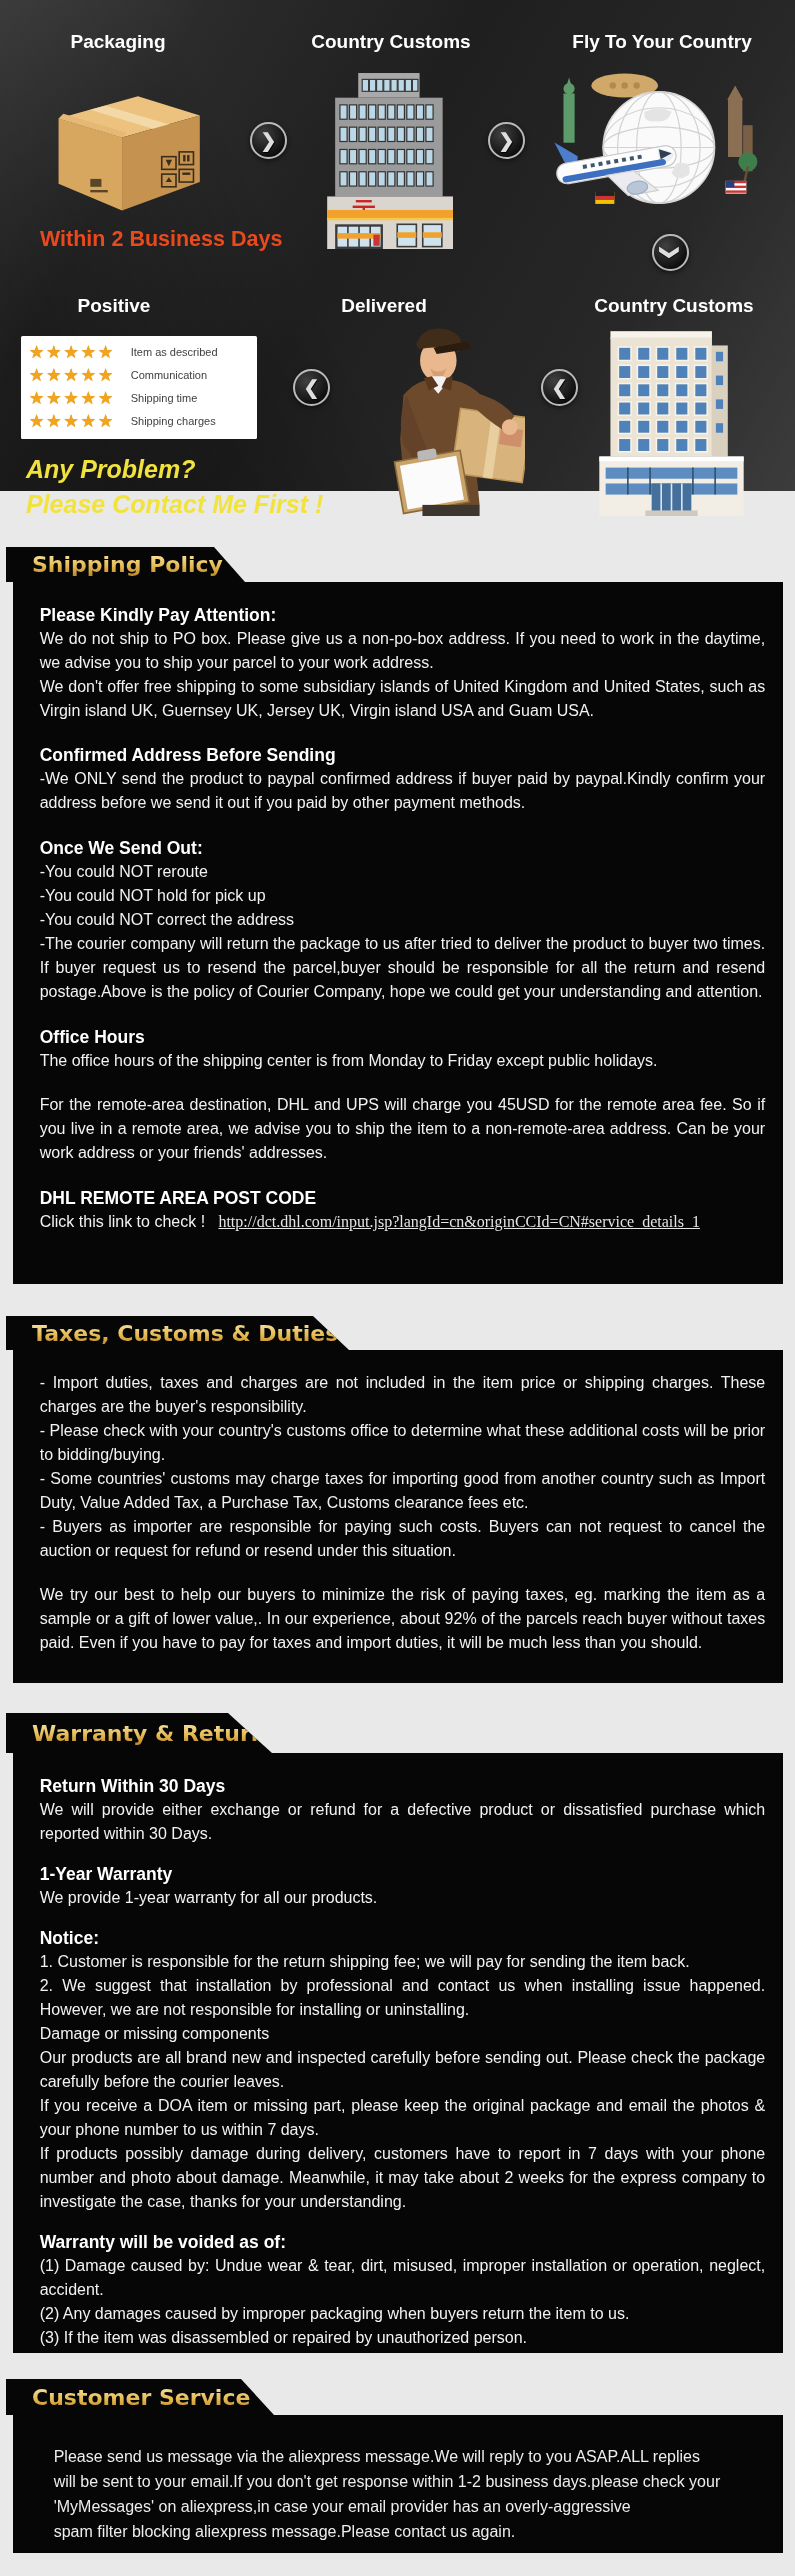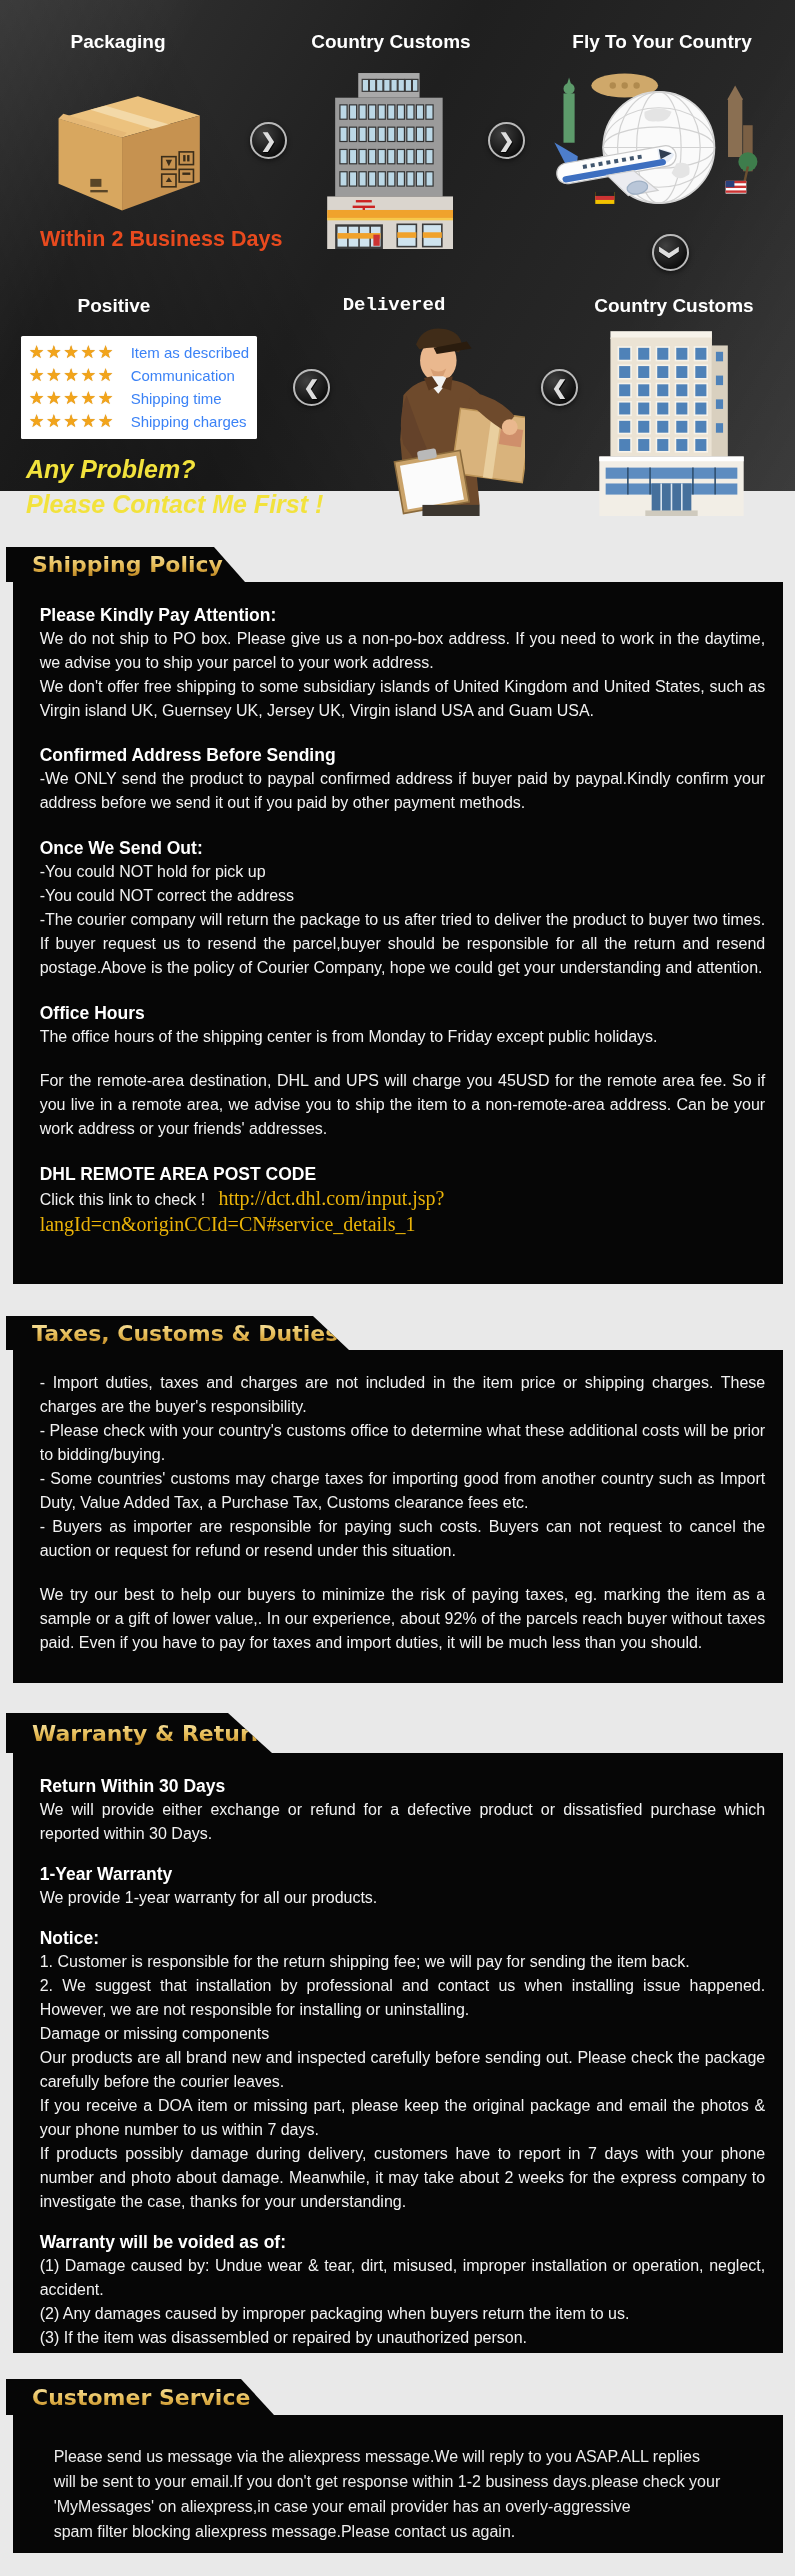--- a/index.html
+++ b/index.html
@@ -20,21 +20,21 @@
   .contact{position:absolute;left:26px;top:452px;
     font:bold italic 25px/35px "Liberation Sans",sans-serif;color:#f2e23c;}
   .graphic{position:absolute;}
 
   
   .ratings{position:absolute;left:20.7px;top:336px;width:236px;height:103px;background:#fff;
     border-radius:1.6px;padding:4.8px 0 0 8px;box-sizing:border-box;}
   .rating-row{display:flex;align-items:center;height:23px;}
   .stars{font-size:17.5px;letter-spacing:1.6px;color:#f2a41b;width:102px;
     text-shadow:0 0 0.8px #c87f00;}
-  .rating-label{font-size:15px;color:#3b82f6;}
+  .rating-label{font-size:11px;color:#404040;}
 
   
   .arrow{position:absolute;width:37px;height:37px;border:2.4px solid #b9b9b9;border-radius:50%;
     background:radial-gradient(circle at 35% 30%,#414141,#0d0d0d 75%);
     display:flex;align-items:center;justify-content:center;box-sizing:border-box;
     box-shadow:0 1.6px 4.8px rgba(0,0,0,.55);}
   .arrow span{font-size:19px;font-weight:bold;color:#dedede;line-height:1;
     text-shadow:0.8px 0.8px 0.8px #000;}
   .arrow.down span{display:inline-block;transform:rotate(90deg);}
 
@@ -46,21 +46,21 @@
   .sec{position:absolute;left:12.7px;width:770px;background:#060606;overflow:hidden;box-sizing:border-box;}
   .sec-body{padding:20.7px 17.5px 0 27px;}
   .b-p{margin:0;font:16px/24px "Liberation Sans",sans-serif;color:#f2f2f2;}
   .b-h{margin:0;font:bold 17.5px/24px "Liberation Sans",sans-serif;color:#ffffff;}
   .just{text-align:justify;}
   .b-gap{height:20.7px;}
   .sec-warranty .b-p{line-height:24px;}
   .sec-warranty .b-gap{height:16px;}
   .sec-service .sec-body{padding:29px 32px 0 41px;}
   .sec-service .b-p{line-height:25px;color:#ededed;}
-  .red-link{font-family:"Liberation Serif",serif;color:#eab308;font-size:20px;cursor:pointer;}
+  .red-link{font-family:"Liberation Serif",serif;color:#e5e5e5;font-size:16px;cursor:pointer;text-decoration:underline;}
 </style>
 </head>
 <body>
 
 <div class="page">
 
   <div class="banner">
 
     <h3 class="banner-h" style="left:118px;top:32px;">Packaging</h3>
     <h3 class="banner-h" style="left:391px;top:32px;">Country Customs</h3>
@@ -243,21 +243,21 @@
     <div class="arrow" style="left:488px;top:122px;">
         <span>❯</span>
       </div>
     <div class="arrow down" style="left:652px;top:234px;">
         <span>❯</span>
       </div>
 
     <div class="note-orange">Within 2 Business Days</div>
 
     <h3 class="banner-h" style="left:114px;top:296px;">Positive</h3>
-    <h3 class="banner-h" style="left:394px;top:296px;font-family:Liberation Mono, monospace;">Delivered</h3>
+    <h3 class="banner-h" style="left:384px;top:296px;">Delivered</h3>
     <h3 class="banner-h" style="left:674px;top:296px;">Country Customs</h3>
 
     <div class="ratings">
       <div>
           <div class="rating-row">
             <span class="stars">★★★★★</span>
             <span class="rating-label">Item as described</span>
           </div>
           <div class="rating-row">
             <span class="stars">★★★★★</span>
@@ -392,20 +392,21 @@
   <div class="sec sec-shipping" style="top:582px;height:702px;">
     <div class="sec-body">
         <p class="b-h">Please Kindly Pay Attention:</p>
         <p class="b-p just">We do not ship to PO box. Please give us a non-po-box address. If you need to work in the daytime, we advise you to ship your parcel to your work address.</p>
         <p class="b-p just">We don't offer free shipping to some subsidiary islands of United Kingdom and United States, such as Virgin island UK, Guernsey UK, Jersey UK, Virgin island USA and Guam USA.</p>
         <div class="b-gap"></div>
         <p class="b-h">Confirmed Address Before Sending</p>
         <p class="b-p just">-We ONLY send the product to paypal confirmed address if buyer paid by paypal.Kindly confirm your address before we send it out if you paid by other payment methods.</p>
         <div class="b-gap"></div>
         <p class="b-h">Once We Send Out:</p>
+        <p class="b-p">-You could NOT reroute</p>
         <p class="b-p">-You could NOT hold for pick up</p>
         <p class="b-p">-You could NOT correct the address</p>
         <p class="b-p just">-The courier company will return the package to us after tried to deliver the product to buyer two times. If buyer request us to resend the parcel,buyer should be responsible for all the return and resend postage.Above is the policy of Courier Company, hope we could get your understanding and attention.</p>
         <div class="b-gap"></div>
         <p class="b-h">Office Hours</p>
         <p class="b-p">The office hours of the shipping center is from Monday to Friday except public holidays.</p>
         <div class="b-gap"></div>
         <p class="b-p just">For the remote-area destination, DHL and UPS will charge you 45USD for the remote area fee. So if you live in a remote area, we advise you to ship the item to a non-remote-area address. Can be your work address or your friends' addresses.</p>
         <div class="b-gap"></div>
         <p class="b-h">DHL REMOTE AREA POST CODE</p>

